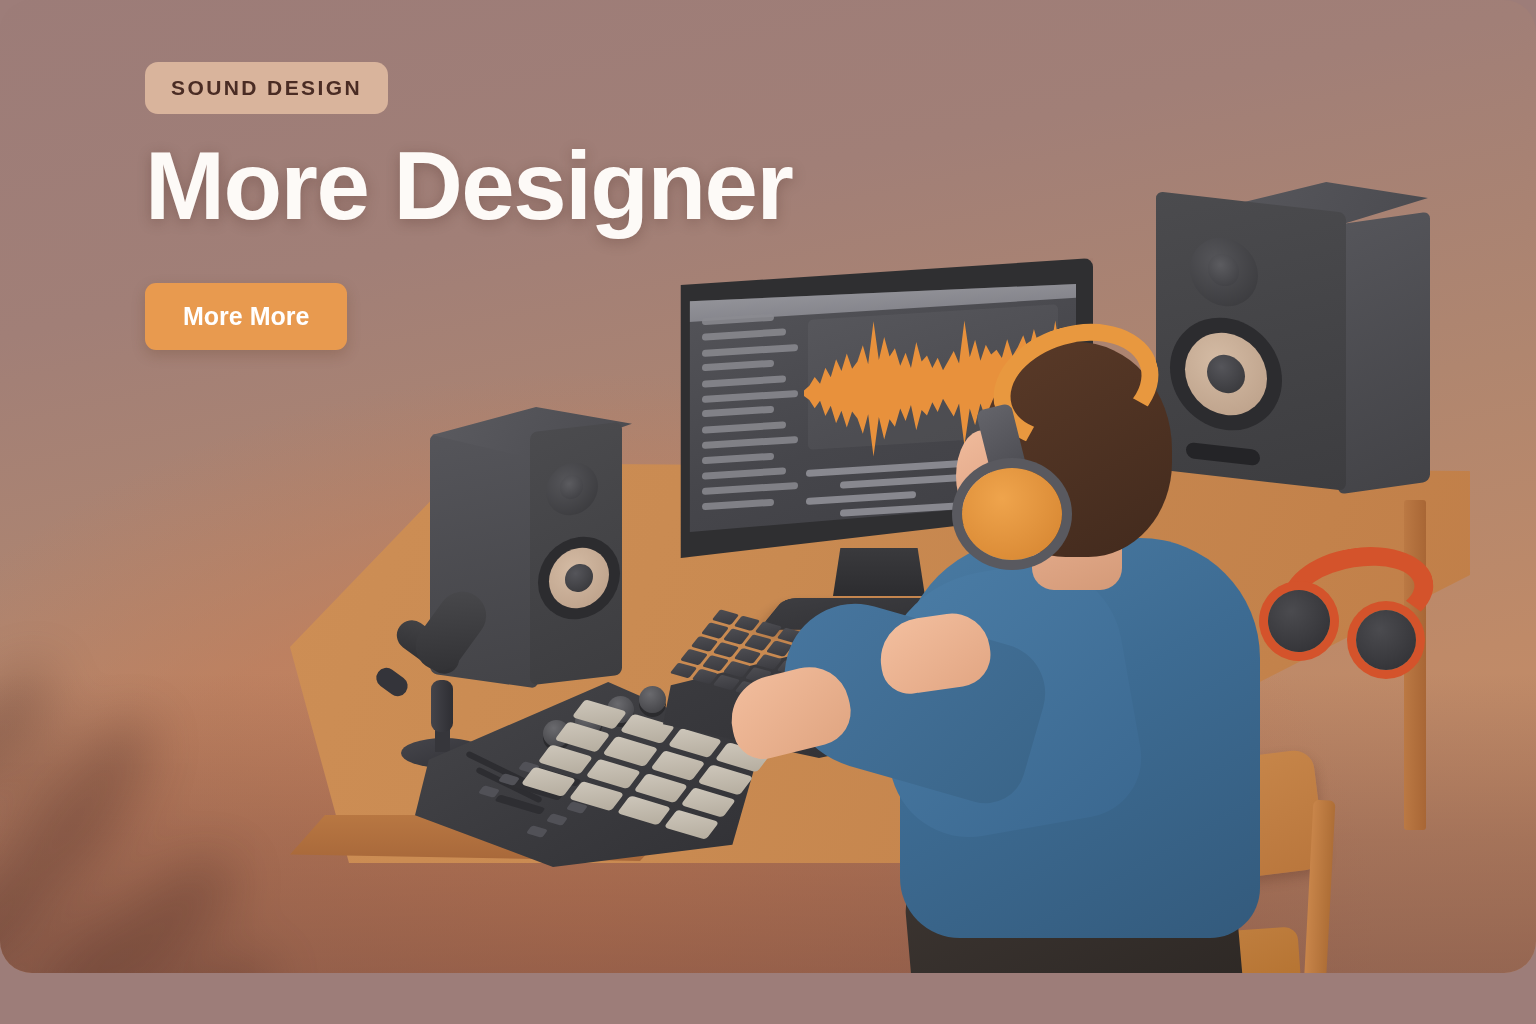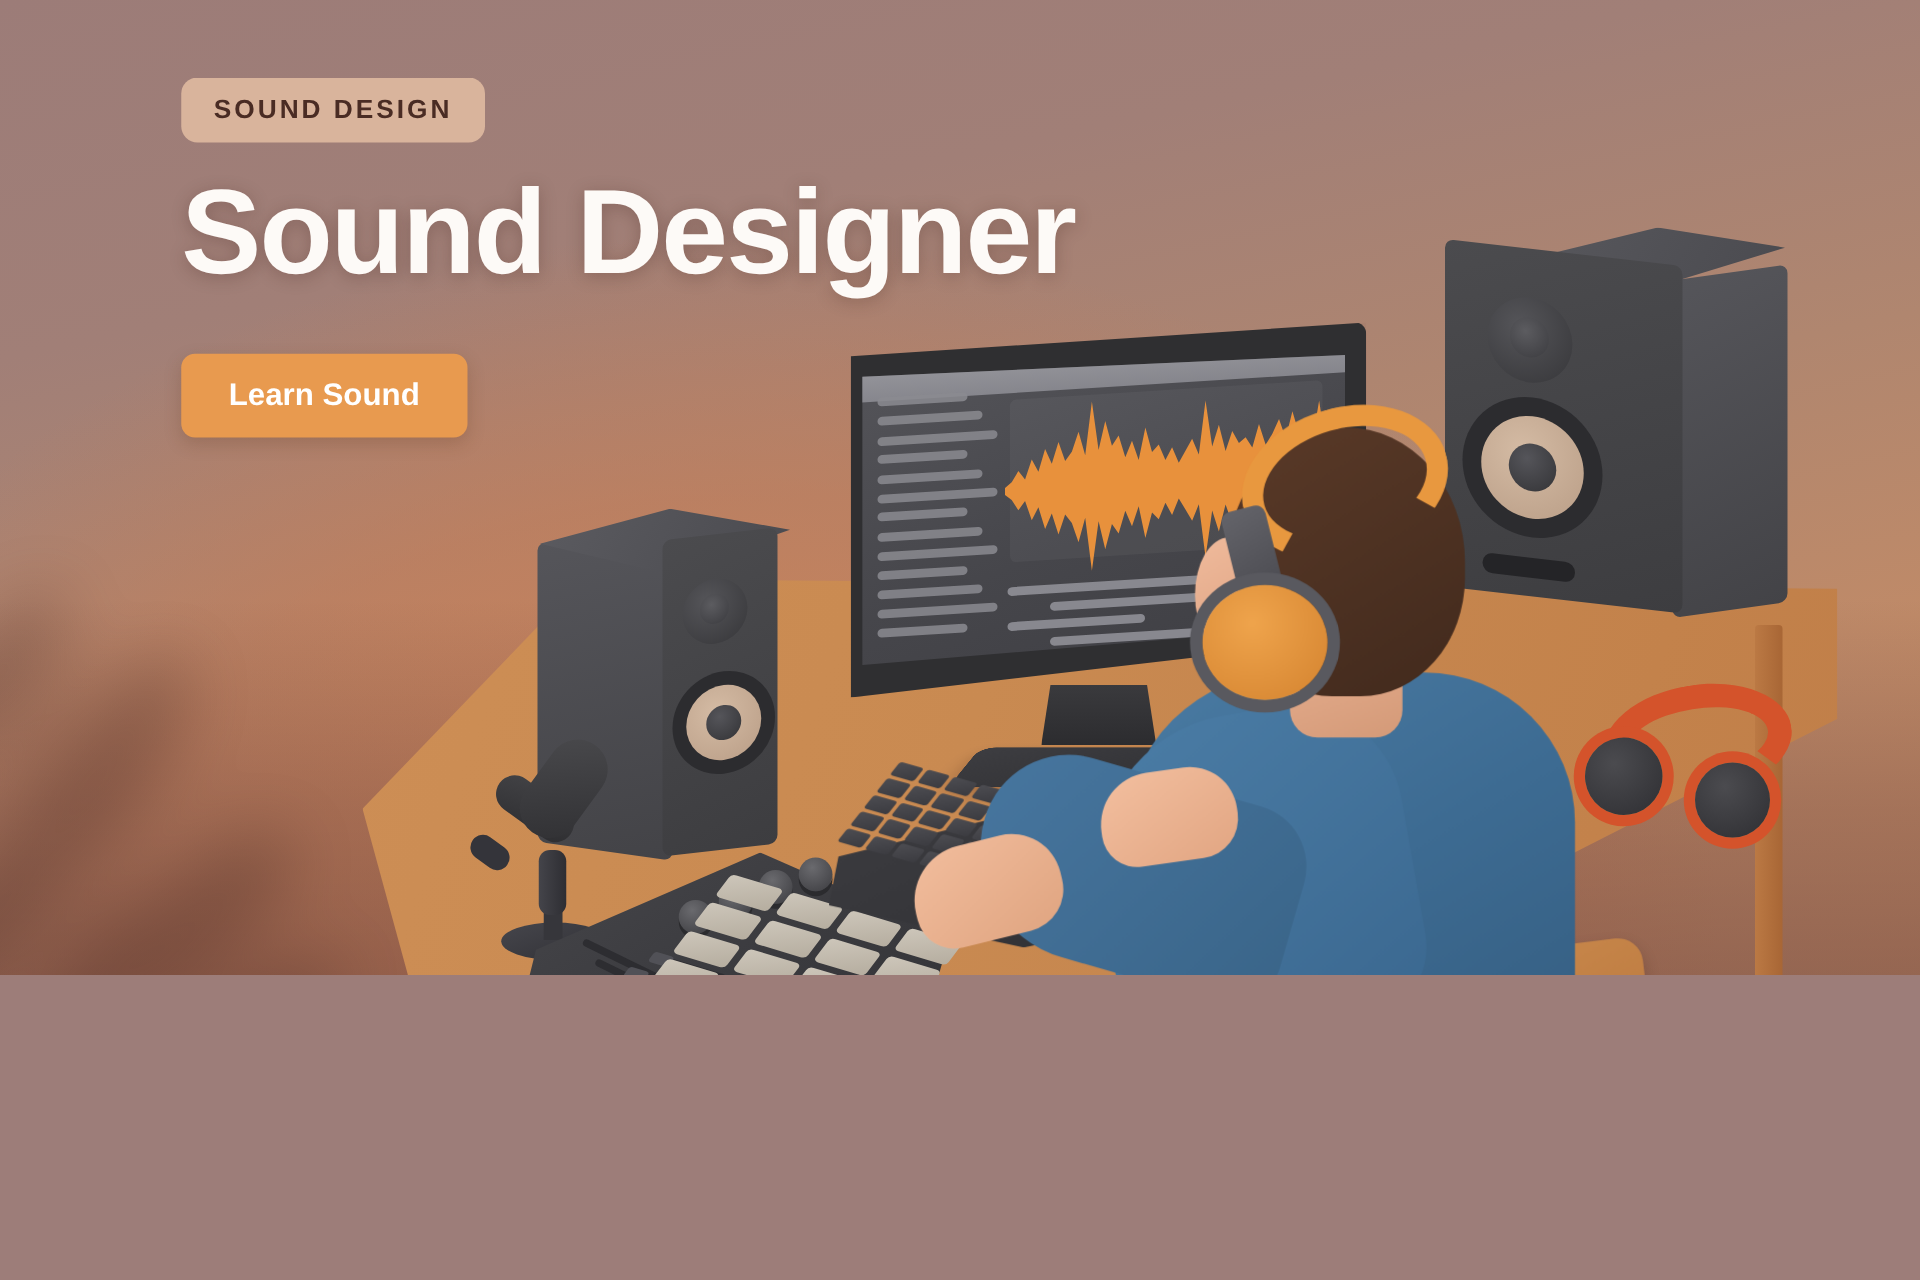--- a/index.html
+++ b/index.html
@@ -4,25 +4,26 @@
 <title>Sound Designer Hero Banner</title>
 <style>
   * { margin:0; padding:0; box-sizing:border-box; }
   html,body { width:1536px; height:1024px; overflow:hidden; }
   body {
     font-family:"Liberation Sans", sans-serif;
     background:#9d7d79;
   }
   .stage {
     position:relative;
-    width:1536px; height:780px;
+    width:1536px; height:973px;
     overflow:hidden;
     background:
       radial-gradient(ellipse 1100px 780px at 38% 96%, rgba(208,132,88,0.92) 0%, rgba(198,124,86,0.55) 45%, rgba(198,124,86,0) 72%),
       linear-gradient(168deg, #9c7c78 0%, #a17f77 26%, #b0866f 52%, #bf8a68 74%, #c98f68 100%);
+    border-radius: 32px;
   }
   
   .leaf-shadow { position:absolute; left:-60px; bottom:-50px; width:430px; height:470px;
     filter:blur(26px); opacity:.30; pointer-events:none; }
   .leaf { position:absolute; background:#432520; border-radius:50% 50% 50% 50%/60% 60% 40% 40%; }
   .leaf.l1 { width:52px;  height:160px; left:32px;  top:96px;  transform:rotate(38deg); }
   .leaf.l2 { width:74px;  height:205px; left:110px; top:150px; transform:rotate(34deg); }
   .leaf.l3 { width:70px;  height:195px; left:22px;  top:270px; transform:rotate(44deg); }
   .leaf.l4 { width:82px;  height:215px; left:170px; top:275px; transform:rotate(48deg); }
   .leaf.l5 { width:70px;  height:190px; left:90px;  top:350px; transform:rotate(30deg); }
@@ -456,17 +457,17 @@
       <div class="p-hp-slider"></div>
       <div class="p-hp-cup"></div>
       <div class="p-hand-l"></div>
       <div class="p-hand-r"></div>
     </div>
 
   </div>
 
   <div class="copy">
     <div class="badge">SOUND DESIGN</div>
-    <h1 class="headline">Sound Designer</h1>
-    <button class="cta">Learn Sound</button>
+    <h1 class="headline">More Designer</h1>
+    <button class="cta">More More</button>
   </div>
 
 </div>
 
 </body></html>

